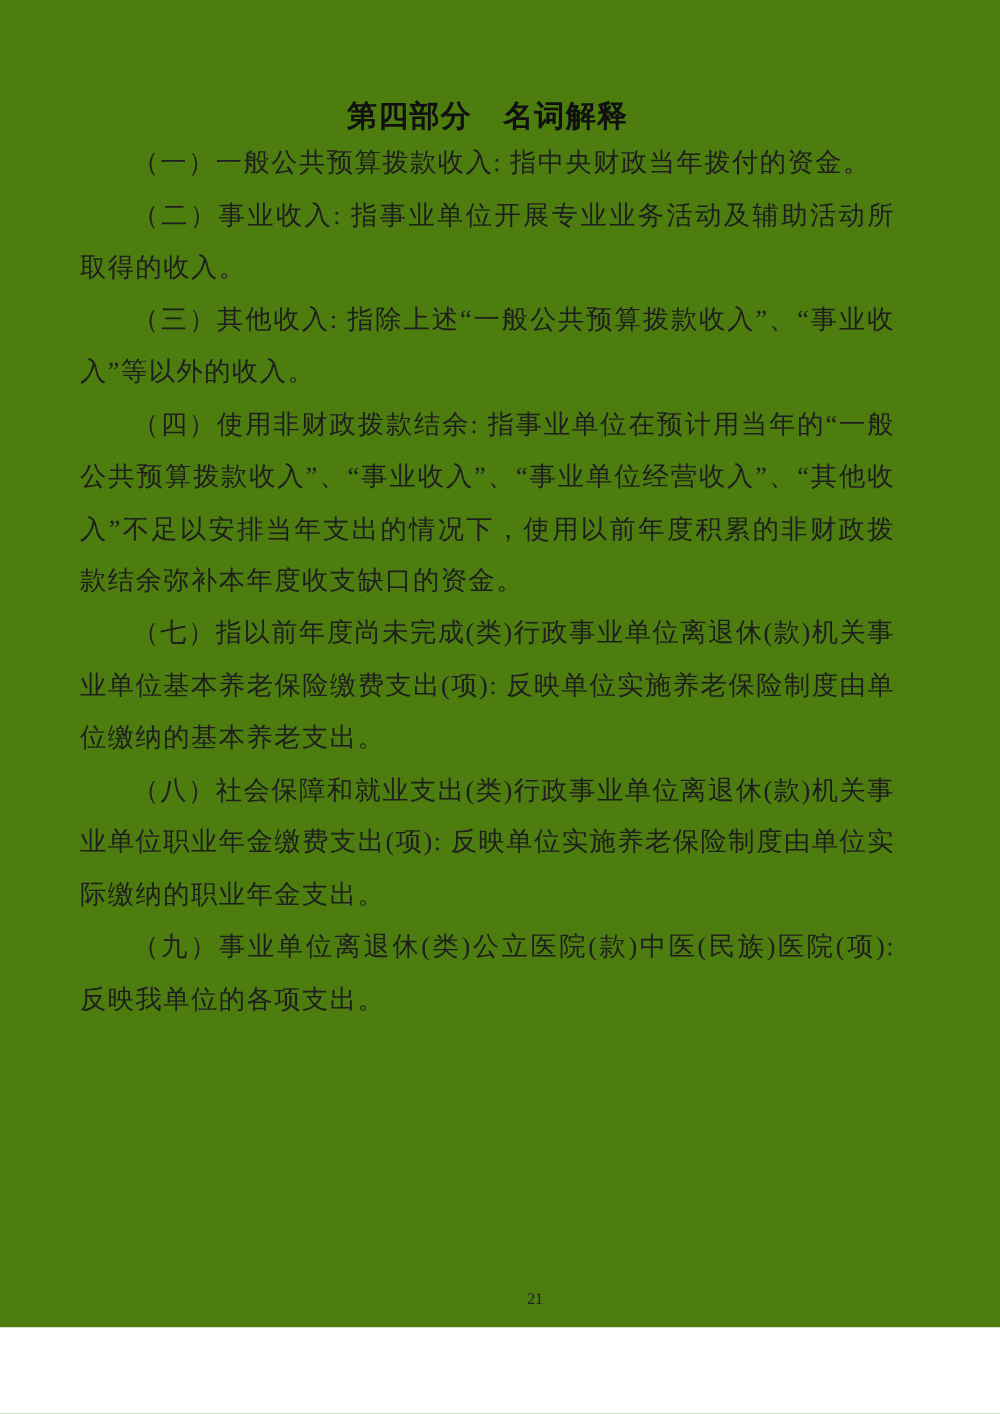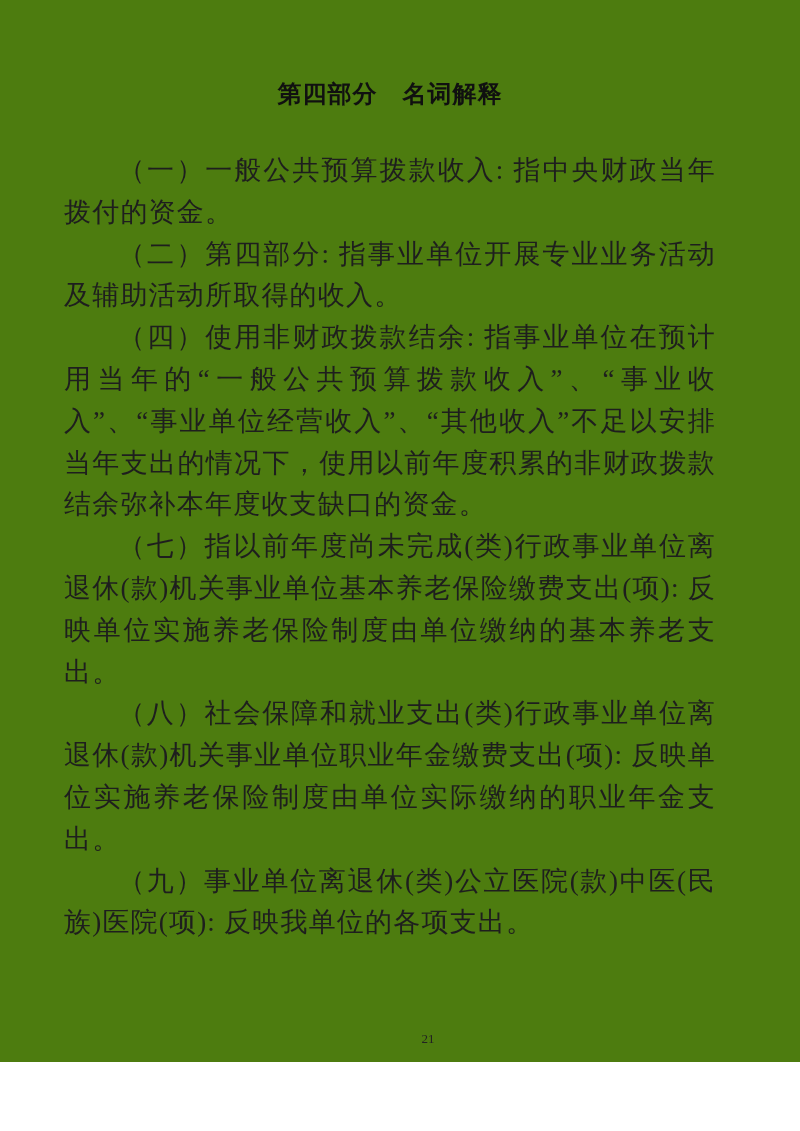--- a/index.html
+++ b/index.html
@@ -23,22 +23,21 @@
     margin-top: 78px;
     line-height: 32px;
     text-align: center;
     font-family: "Liberation Sans", "DejaVu Sans", sans-serif;
     font-weight: bold;
     font-size: 24px;
     letter-spacing: 1px;
     color: #101010;
   }
   .doc-body {
-    margin-top: 40px;
-    font-size: 27px;
+    font-size: 21px;
     line-height: 41.8px;
     letter-spacing: 1.2px;
     text-align: justify;
   }
   .doc-body p {
     margin: 0;
     text-indent: 2em;
   }
   .page-number {
     position: absolute;
@@ -54,21 +53,22 @@
   }
 </style>
 </head>
 <body>
 
 <div class="page">
   <div class="content">
     <h1 class="doc-title">第四部分　名词解释</h1>
     <div class="doc-body">
       <p>（一）一般公共预算拨款收入: 指中央财政当年拨付的资金。</p>
-      <p>（二）第四部分: 指事业单位开展专业业务活动及辅助活动所取得的收入。</p>
+      <p>（二）事业收入: 指事业单位开展专业业务活动及辅助活动所取得的收入。</p>
+      <p>（三）其他收入: 指除上述“一般公共预算拨款收入”、“事业收入”等以外的收入。</p>
       <p>（四）使用非财政拨款结余: 指事业单位在预计用当年的“一般公共预算拨款收入”、“事业收入”、“事业单位经营收入”、“其他收入”不足以安排当年支出的情况下，使用以前年度积累的非财政拨款结余弥补本年度收支缺口的资金。</p>
       <p>（七）指以前年度尚未完成(类)行政事业单位离退休(款)机关事业单位基本养老保险缴费支出(项): 反映单位实施养老保险制度由单位缴纳的基本养老支出。</p>
       <p>（八）社会保障和就业支出(类)行政事业单位离退休(款)机关事业单位职业年金缴费支出(项): 反映单位实施养老保险制度由单位实际缴纳的职业年金支出。</p>
       <p>（九）事业单位离退休(类)公立医院(款)中医(民族)医院(项): 反映我单位的各项支出。</p>
     </div>
   </div>
   <div class="page-number">21</div>
 </div>
 
 </body></html>

